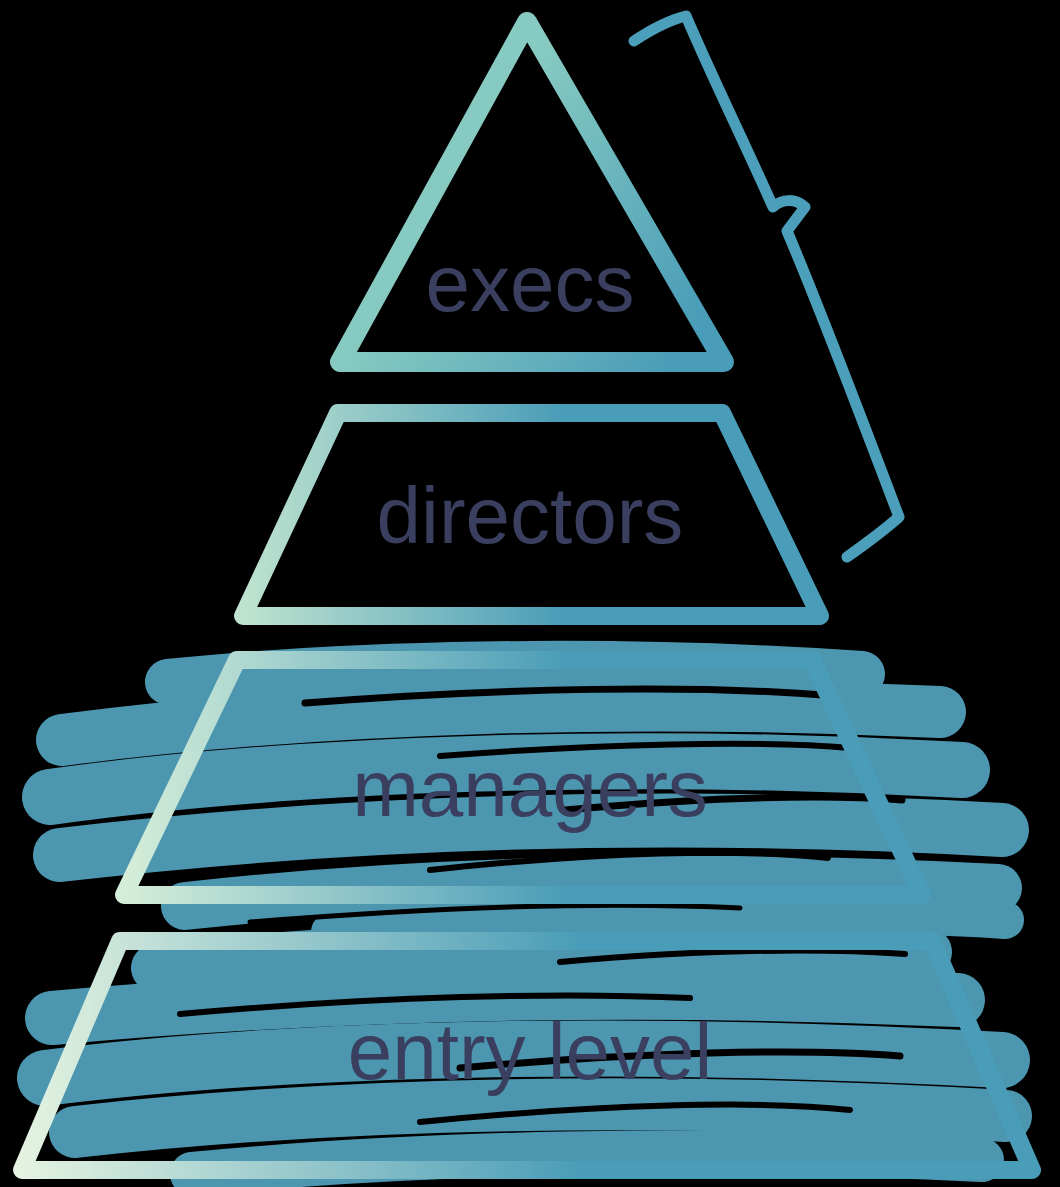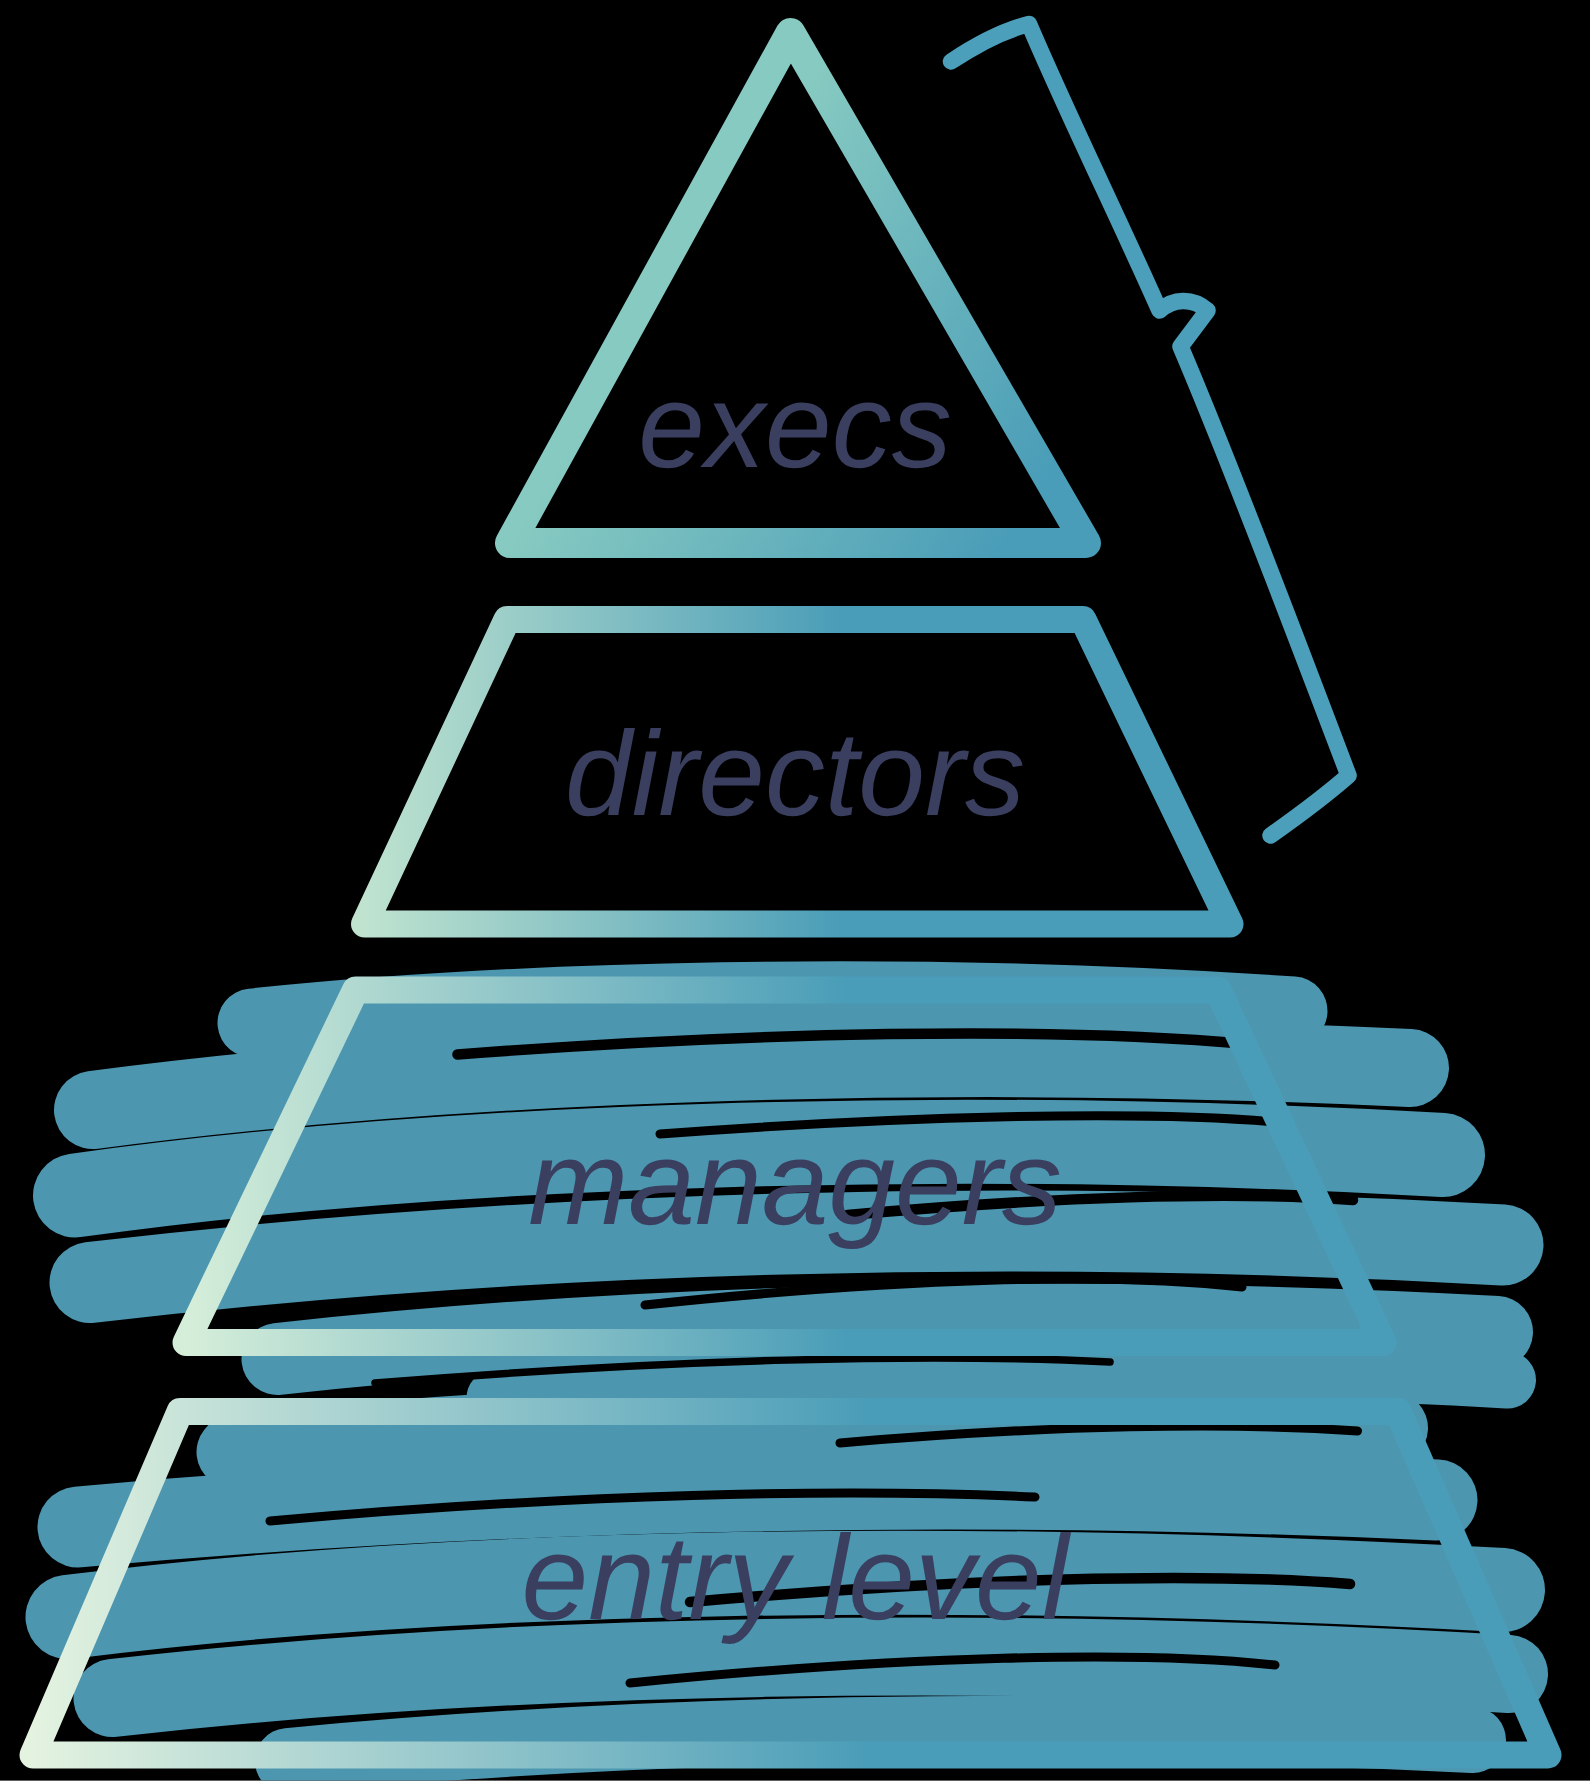--- a/index.html
+++ b/index.html
@@ -6,21 +6,20 @@
     margin: 0;
     padding: 0;
     width: 1060px;
     height: 1187px;
     overflow: hidden;
   }
   #stage {
     position: relative;
     width: 1060px;
     height: 1187px;
-    font-style: italic;
   }
   #stage svg {
     position: absolute;
     top: 0;
     left: 0;
     display: block;
   }
   .level-label {
     font-family: "Liberation Sans", "DejaVu Sans", sans-serif;
     font-size: 80px;

